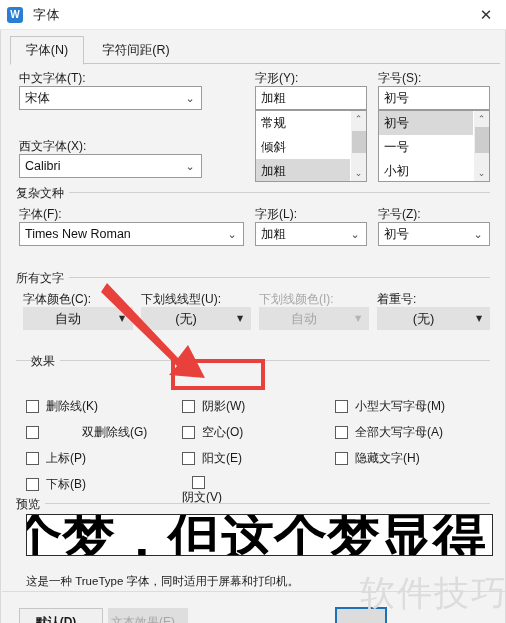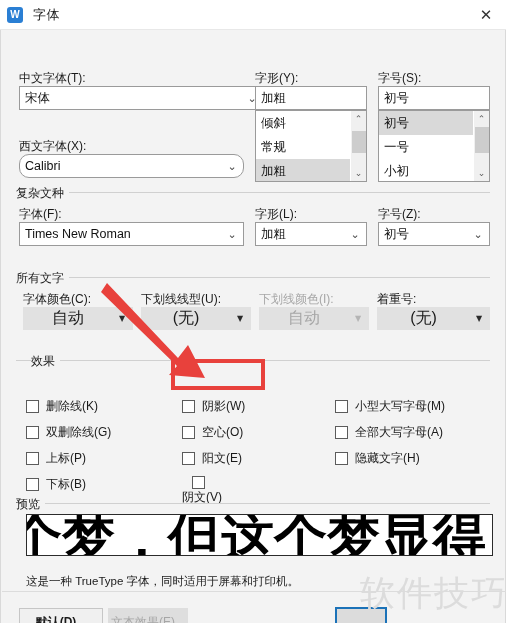--- a/index.html
+++ b/index.html
@@ -128,21 +128,21 @@
   .group-line {
     position: absolute; height: 1px; background: #d0d0d0;
   }
 
   
   .flatdrop {
     position: absolute; height: 23px; background: #e1e1e1; border: 1px solid #e1e1e1;
     display: flex; align-items: center;
   }
   .flatdrop .t {
-    flex: 1; text-align: center; font-size: 16px; color: #1a1a1a; white-space: nowrap;
+    flex: 1; text-align: center; font-size: 13px; color: #1a1a1a; white-space: nowrap;
   }
   .flatdrop .tri {
     width: 20px; text-align: center; font-size: 8px; color: #2b2b2b;
     font-family: "DejaVu Sans", sans-serif;
   }
   .flatdrop.disabled .t { color: #a6a6a6; }
   .flatdrop.disabled .tri { color: #b4b4b4; }
 
   
   .cb-row {
@@ -205,41 +205,45 @@
   <div class="titlebar">
     <div class="app-icon">
       <span>W</span>
     </div>
     <div class="title-text">字体</div>
     <div class="close-btn">✕</div>
   </div>
 
   <div class="dialog-body">
 
+    <div class="tabstrip">
+      <div class="tab active" style="left:0; width:74px;">字体(N)</div>
+      <div class="tab inactive" style="left:78px; width:96px;">字符间距(R)</div>
+    </div>
 
     <div class="fld-label" style="left:18px; top:40px;">中文字体(T):</div>
-    <div class="combo" style="left:18px; top:56px; width:245px;">
+    <div class="combo" style="left:18px; top:56px; width:183px;">
       <div class="val"><span class="selected">宋体</span></div>
       <div class="chev">⌄</div>
     </div>
 
     <div class="fld-label" style="left:18px; top:108px;">西文字体(X):</div>
-    <div class="combo" style="left:18px; top:124px; width:225px;border-radius:10px;">
+    <div class="combo" style="left:18px; top:124px; width:183px;">
       <div class="val">Calibri</div>
       <div class="chev">⌄</div>
     </div>
 
     <div class="fld-label" style="left:254px; top:40px;">字形(Y):</div>
     <div class="listedit" style="left:254px; top:56px; width:112px;">
       <span>加粗</span>
     </div>
     <div class="listbox" style="left:254px; top:80px; width:112px; height:72px;">
       <div class="items">
+        <div class="item">常规</div>
         <div class="item">倾斜</div>
-        <div class="item">常规</div>
         <div class="item sel">加粗</div>
       </div>
       <div class="sbar">
         <div class="arrow">⌃</div>
         <div class="thumb" style="top:20px; height:22px;"></div>
         <div class="arrow">⌄</div>
       </div>
     </div>
 
     <div class="fld-label" style="left:377px; top:40px;">字号(S):</div>
@@ -307,21 +311,21 @@
       <div class="tri">▼</div>
     </div>
 
     <div class="group-title" style="left:30px; top:323px;text-align:right;">效果</div>
     <div class="group-line" style="left:15px; top:330px; width:474px;"></div>
 
     <div class="cb-row" style="left:25px; top:368px;">
       <div class="cb-box"></div>
       <div class="cb-label">删除线(K)</div>
     </div>
-    <div class="cb-row" style="left:25px; top:394px;">
+    <div class="cb-row" style="left:25px; top:394px;gap:36px;">
       <div class="cb-box"></div>
       <div class="cb-label">双删除线(G)</div>
     </div>
     <div class="cb-row" style="left:25px; top:420px;">
       <div class="cb-box"></div>
       <div class="cb-label">上标(P)</div>
     </div>
     <div class="cb-row" style="left:25px; top:446px;">
       <div class="cb-box"></div>
       <div class="cb-label">下标(B)</div>

